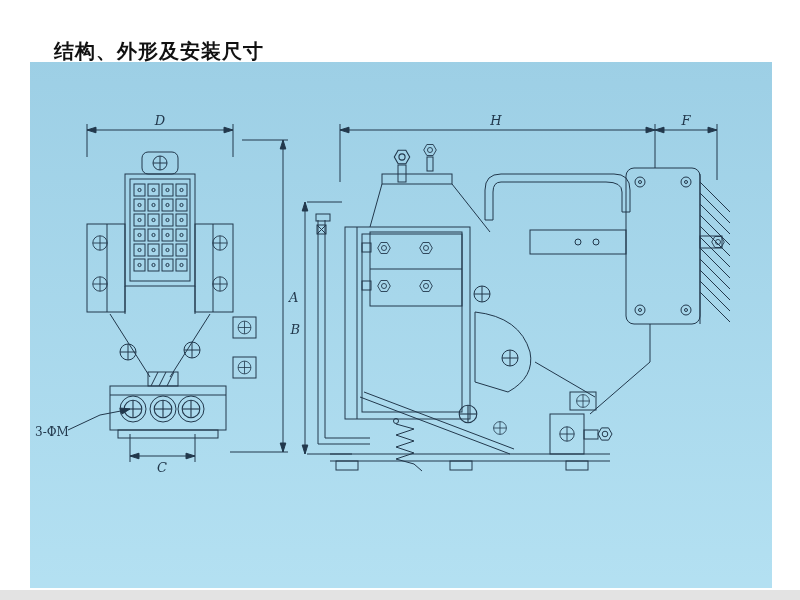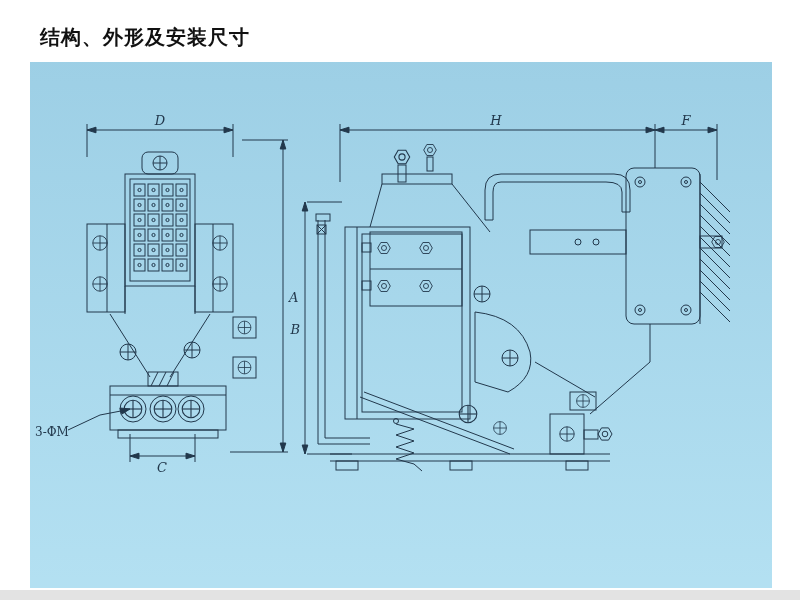--- a/index.html
+++ b/index.html
@@ -3,21 +3,21 @@
 <meta charset="utf-8">
 <style>
   html,body{margin:0;padding:0;}
   body{
     width:800px;height:600px;background:#ffffff;
     font-family:"DejaVu Sans","Liberation Sans",sans-serif;
     position:relative;overflow:hidden;
   }
   .stage{position:absolute;inset:0;}
   .title{
-    position:absolute;left:38px;top:22px;margin:2px;
+    position:absolute;left:38px;top:22px;margin:16px;
     font-family:"DejaVu Serif","Liberation Serif",serif;
     font-size:20px;font-weight:bold;letter-spacing:1px;color:#111;
   }
   .panel{
     position:absolute;left:30px;top:62px;width:742px;height:526px;
     background:linear-gradient(180deg, rgba(0,40,90,0.07), rgba(255,255,255,0.12)), var(--panel,#a9dcf0);
   }
   .panel svg{display:block;color:var(--line,#22384c);}
   .dim{
     font-family:"DejaVu Serif","Liberation Serif",serif;

